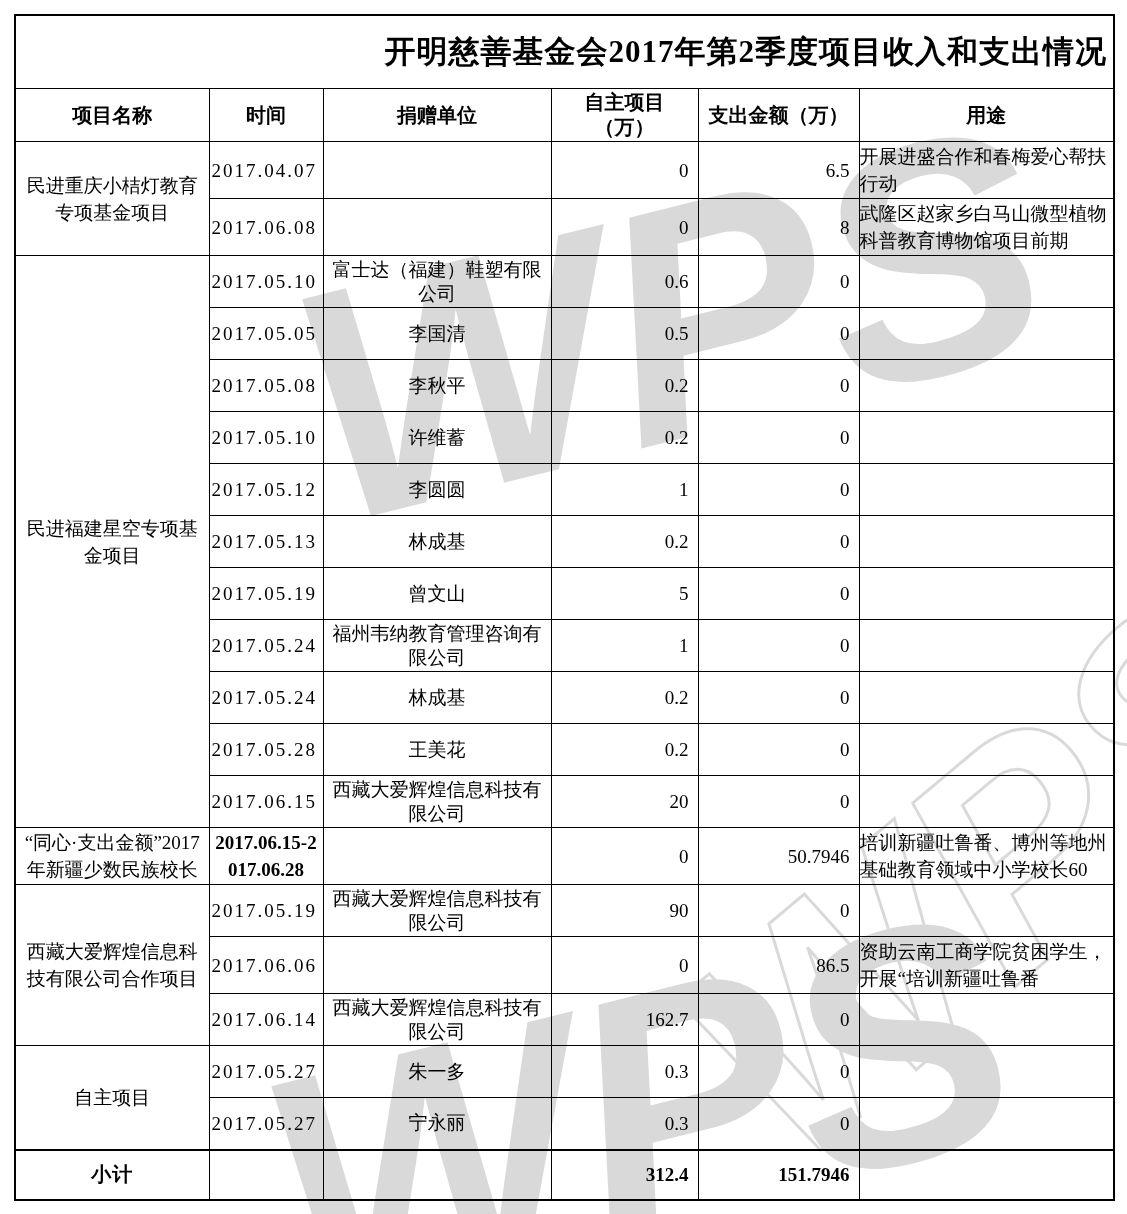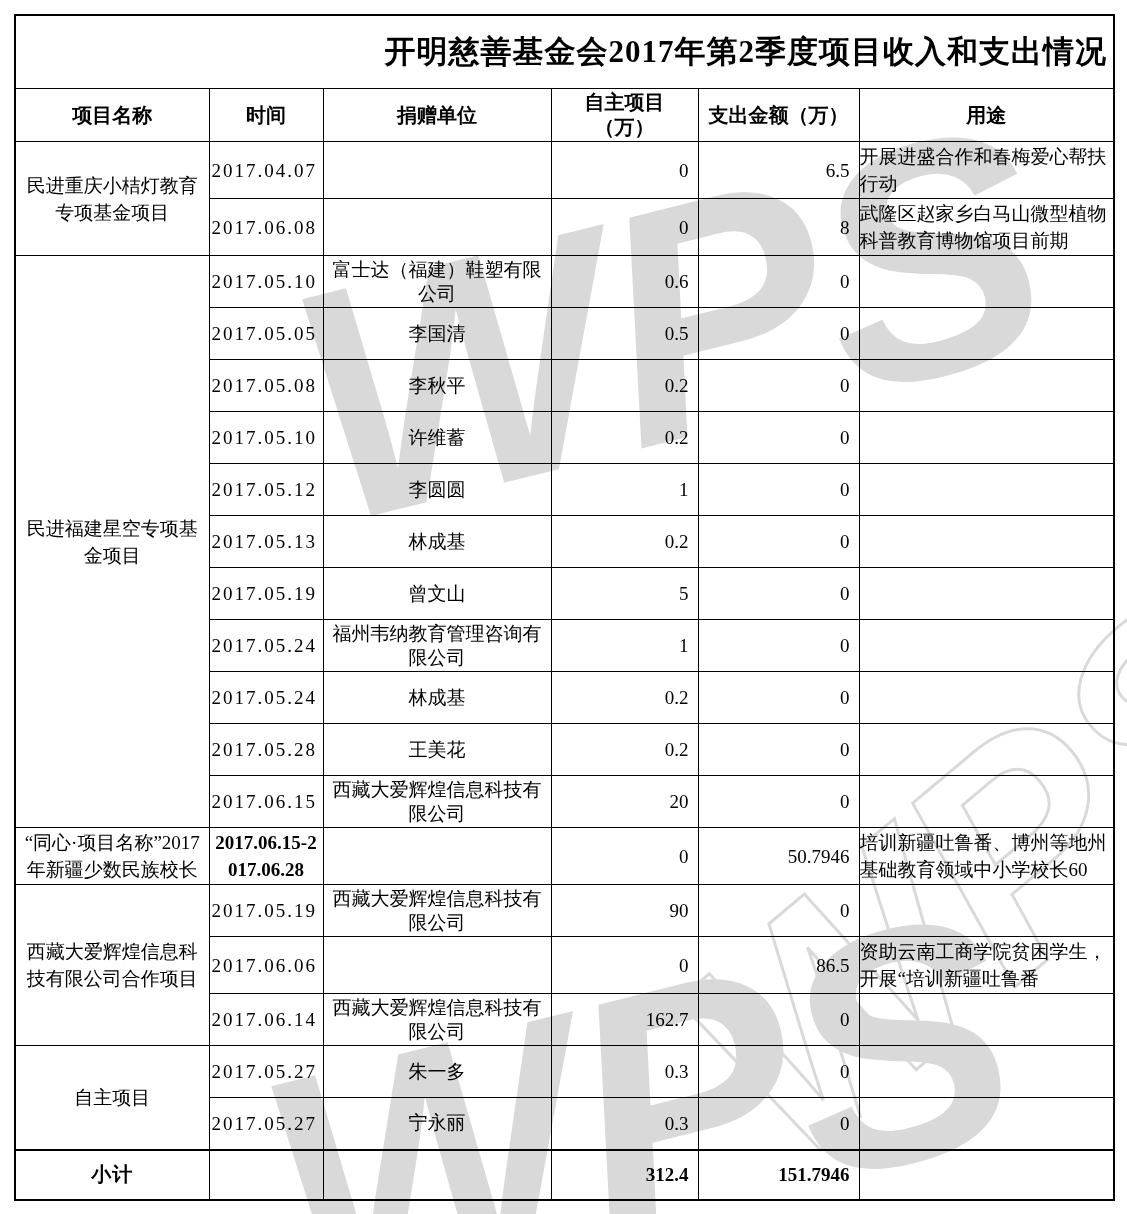--- a/index.html
+++ b/index.html
@@ -164,21 +164,21 @@
     </tr>
     <tr class="r">
       <td class="date">2017.06.15</td>
       <td class="donor">西藏大爱辉煌信息科技有限公司</td>
       <td class="num">20</td>
       <td class="num">0</td>
       <td class="purpose"></td>
     </tr>
 
     <tr class="r" style="height:55px;">
-      <td class="project">“同心·项目名称”2017年新疆少数民族校长</td>
+      <td class="project">“同心·支出金额”2017年新疆少数民族校长</td>
       <td class="date date-range">2017.06.15-2017.06.28</td>
       <td class="donor"></td>
       <td class="num">0</td>
       <td class="num">50.7946</td>
       <td class="purpose">培训新疆吐鲁番、博州等地州基础教育领域中小学校长60</td>
     </tr>
 
     <tr class="r">
       <td class="project" rowspan="3">西藏大爱辉煌信息科技有限公司合作项目</td>
       <td class="date">2017.05.19</td>

